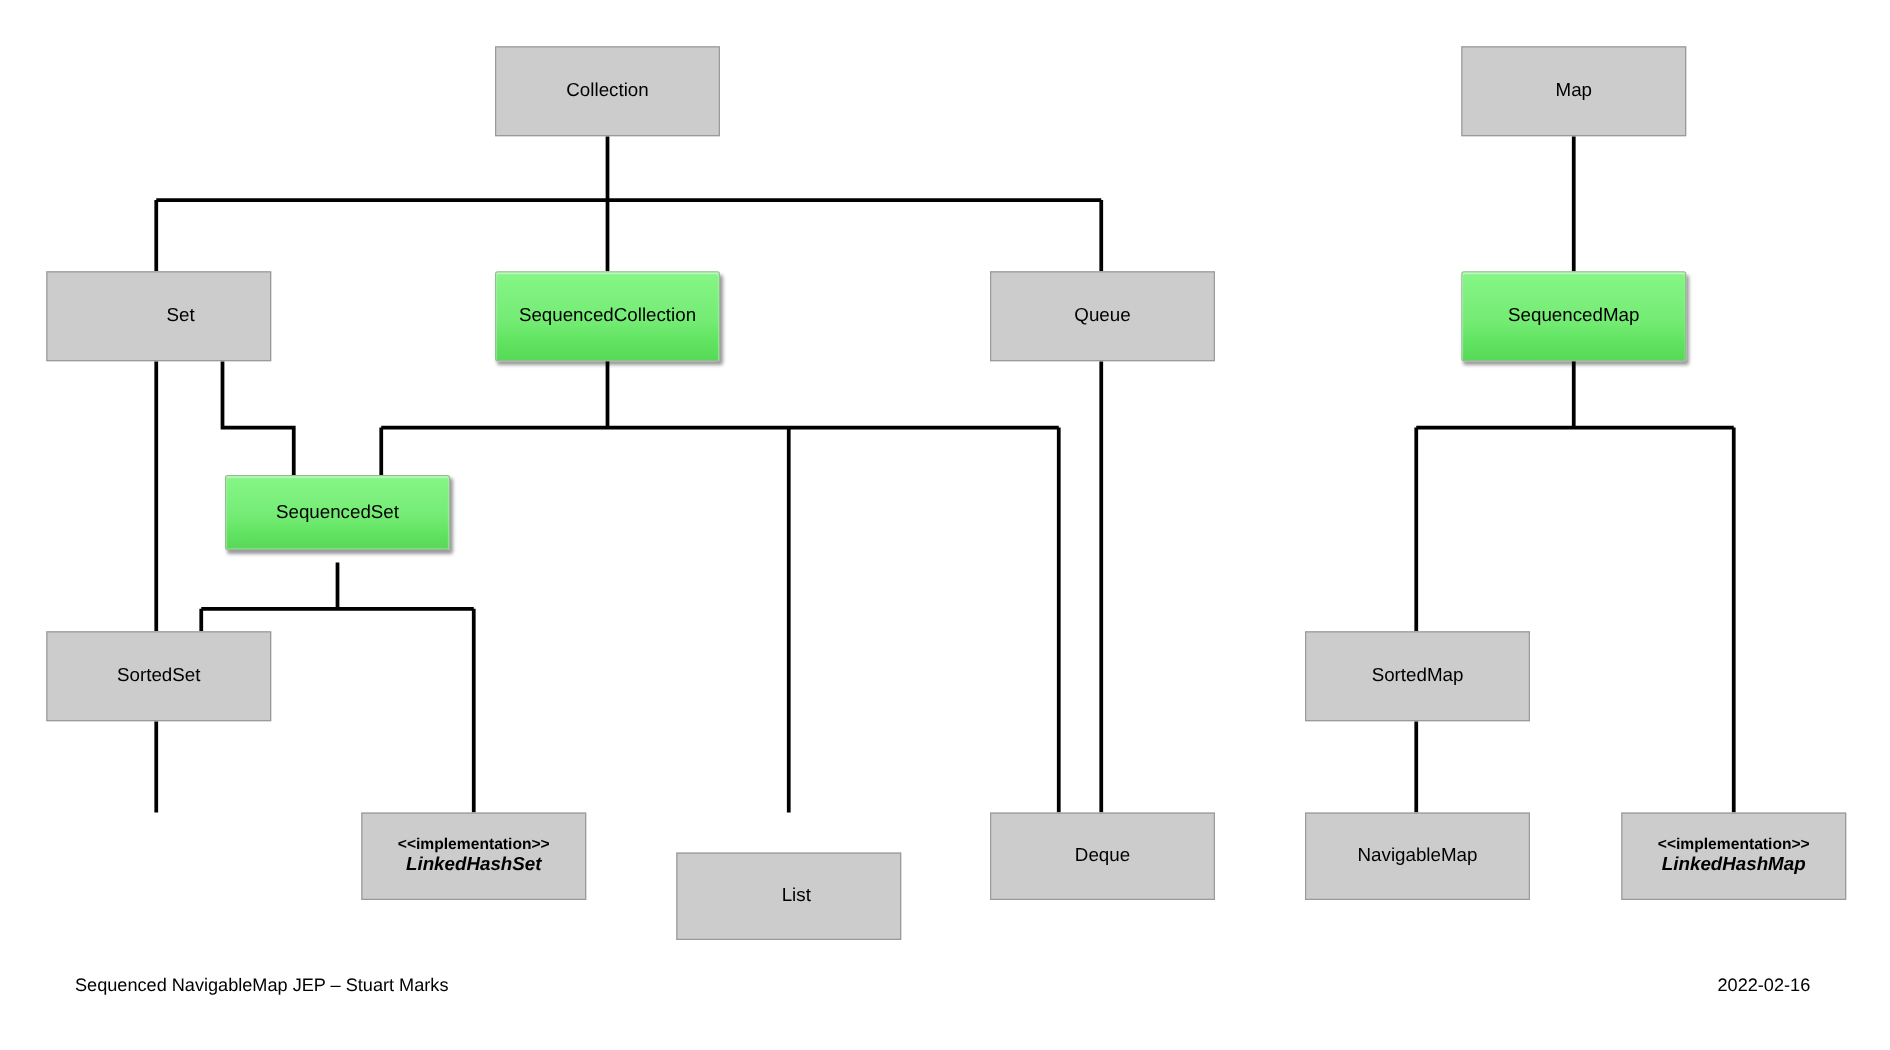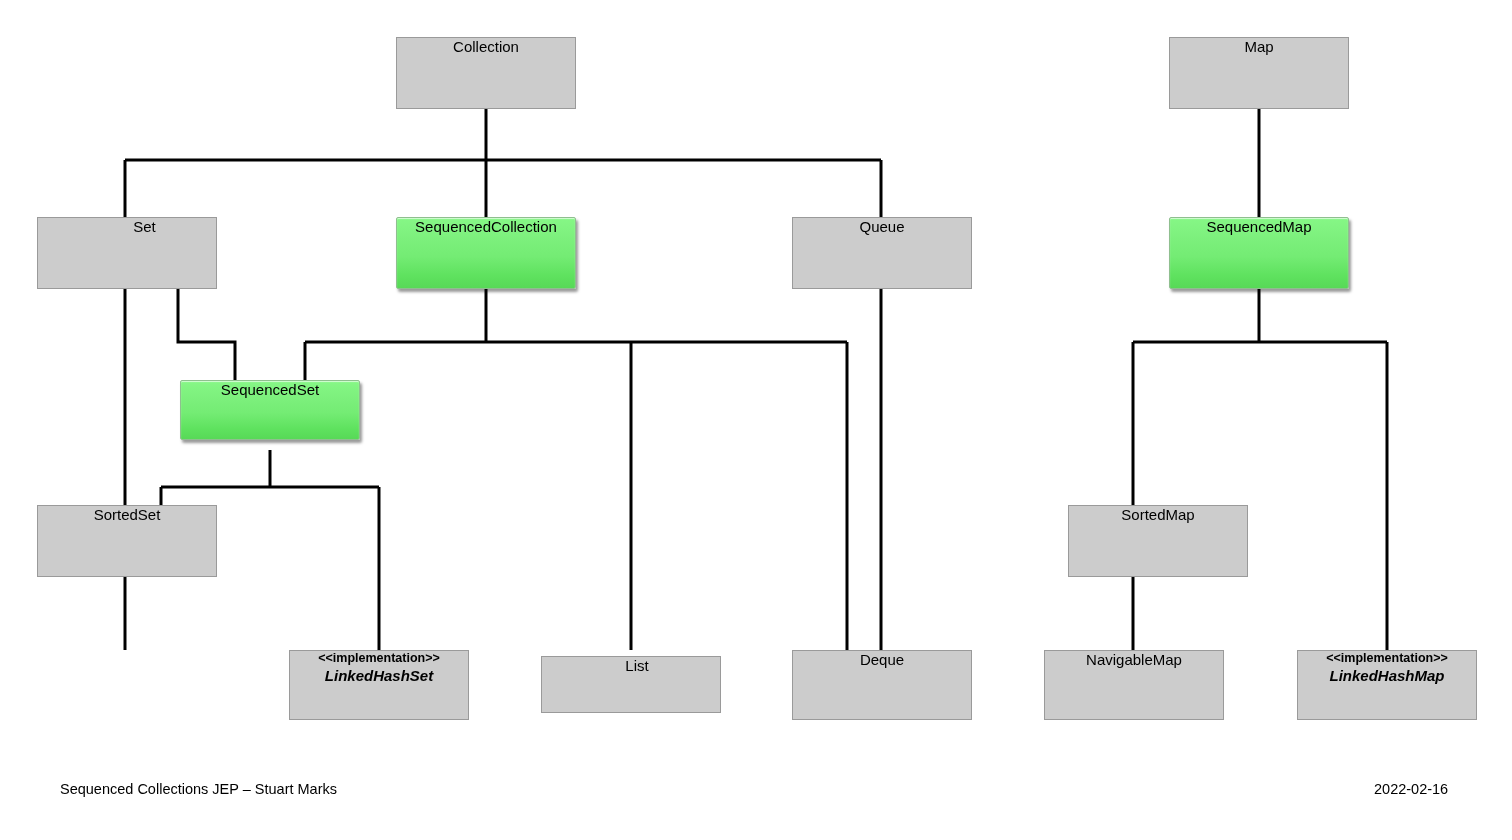--- a/index.html
+++ b/index.html
@@ -31,21 +31,21 @@
     width: 1512px;
     height: 840px;
     pointer-events: none;
   }
 
   
   .node {
     position: absolute;
     box-sizing: border-box;
     display: flex;
-    align-items: flex-start;
+    align-items: center;
     justify-content: center;
     text-align: center;
     line-height: 1.25;
   }
 
   .node.plain {
     background: #cccccc;
     border: 1px solid #9a9a9a;
     color: #000000;
     font-size: 15px;
@@ -164,47 +164,47 @@
   </div>
 
   <div class="node highlight" style="left:180px; top:380px; width:180px; height:60px;">
     <span class="label">SequencedSet</span>
   </div>
 
   <div class="node plain" style="left:37px; top:505px; width:180px; height:72px;">
     <span class="label">SortedSet</span>
   </div>
 
-  <div class="node plain" style="left:1044px; top:505px; width:180px; height:72px;margin-left:24px;">
+  <div class="node plain" style="left:1044px; top:505px; width:180px; height:72px;">
     <span class="label">SortedMap</span>
   </div>
 
 
   <div class="node plain" style="left:289px; top:650px; width:180px; height:70px;">
     <span class="label">
       <span class="impl-stereo">&lt;&lt;implementation&gt;&gt;</span>
       <span class="impl-name">LinkedHashSet</span>
     </span>
   </div>
 
-  <div class="node plain" style="left:541px; top:656px; width:180px; height:57px;padding-left:12px;">
+  <div class="node plain" style="left:541px; top:682px; width:180px; height:70px;padding-left:12px;">
     <span class="label">List</span>
   </div>
 
   <div class="node plain" style="left:792px; top:650px; width:180px; height:70px;">
     <span class="label">Deque</span>
   </div>
 
   <div class="node plain" style="left:1044px; top:650px; width:180px; height:70px;">
     <span class="label">NavigableMap</span>
   </div>
 
   <div class="node plain" style="left:1297px; top:650px; width:180px; height:70px;">
     <span class="label">
       <span class="impl-stereo">&lt;&lt;implementation&gt;&gt;</span>
       <span class="impl-name">LinkedHashMap</span>
     </span>
   </div>
 
-  <div class="footer-text" id="footer-credit">Sequenced Collections JEP – Stuart Marks</div>
+  <div class="footer-text" id="footer-credit">Sequenced NavigableMap JEP – Stuart Marks</div>
   <div class="footer-text" id="footer-date">2022-02-16</div>
 
 </div>
 
 </body></html>

